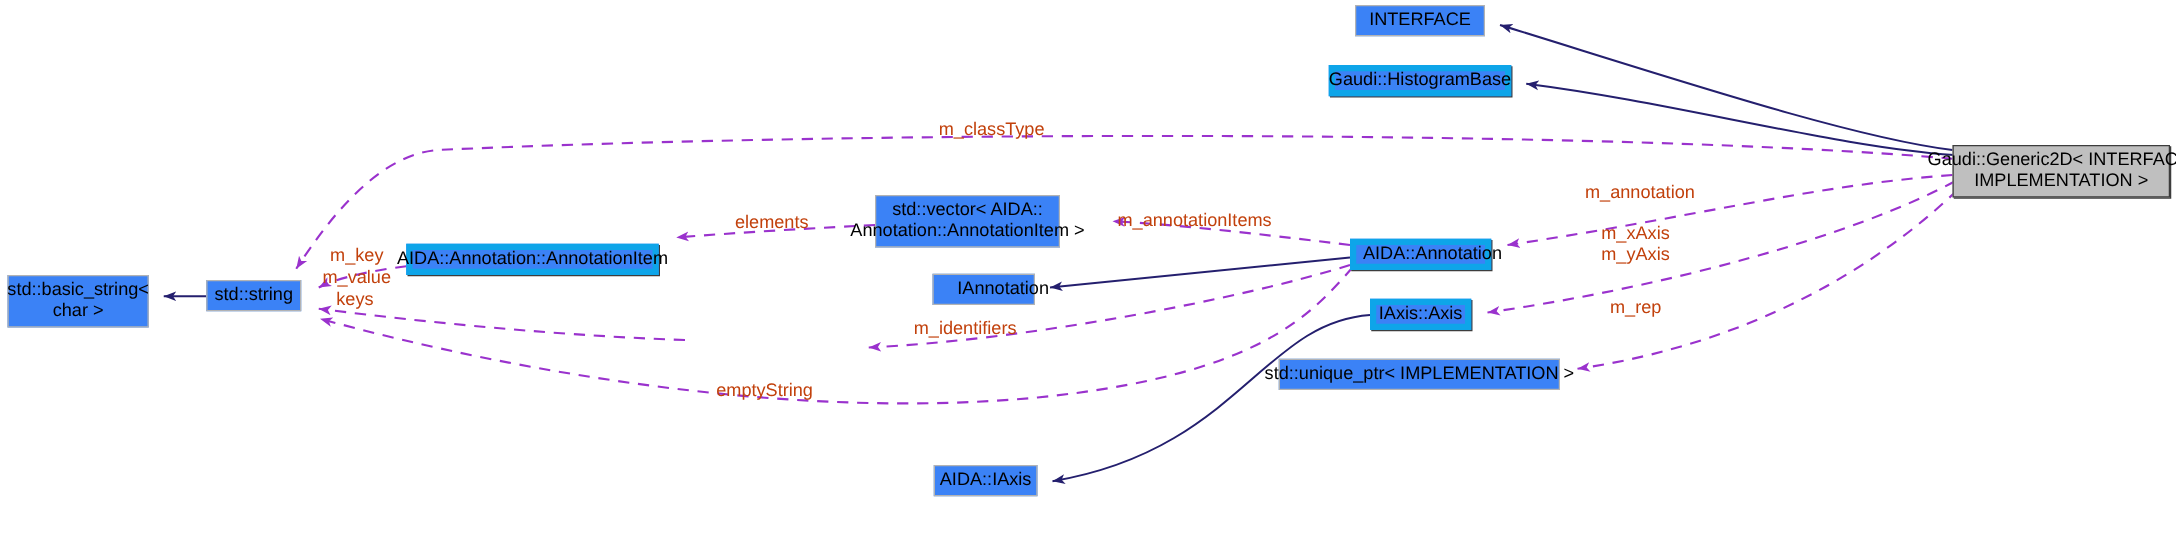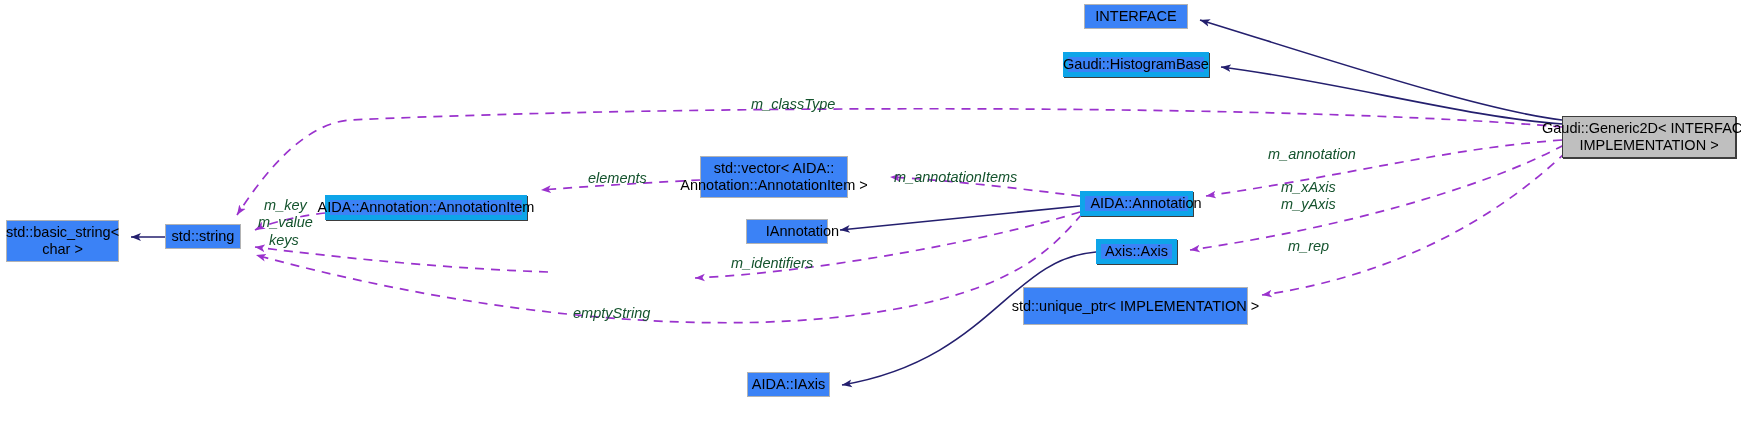--- a/index.html
+++ b/index.html
@@ -46,26 +46,25 @@
   }
   .node.root {
     border: 1px solid #3d3d3d;
     background: #bfbfbf;
     box-shadow: 1px 1px 0 0 #3d3d3d;
   }
   .edge-label {
     position: absolute;
     font-size: 14.5px;
     line-height: 17px;
-    color: #14532d;
+    color: #c2410c;
     white-space: pre;
     text-align: center;
     z-index: 6;
     background: transparent;
-    font-style: italic;
   }
 </style>
 </head>
 <body>
 
 <div id="canvas">
 
   <svg class="edges" viewBox="0 0 1741 447">
     <defs>
       <marker id="arrowInherit" markerWidth="11" markerHeight="9" refX="10" refY="4.5" orient="auto" markerUnits="userSpaceOnUse">
@@ -151,24 +150,24 @@
 
   <div class="node black" style="left:325px; top:195px; width:202px; height:25px;">AIDA::Annotation::AnnotationItem</div>
 
   <div class="node gray" style="left:746px; top:219px; width:82px; height:25px;padding-left:31px;">IAnnotation</div>
 
   <div class="node gray" style="left:6px; top:220px; width:113px; height:42px;">std::basic_string&lt;
 char &gt;</div>
 
   <div class="node gray" style="left:165px; top:224px; width:76px; height:25px;">std::string</div>
 
-  <div class="node black" style="left:1096px; top:239px; width:81px; height:25px;">Axis::Axis</div>
+  <div class="node black" style="left:1096px; top:239px; width:81px; height:25px;">IAxis::Axis</div>
 
 
-  <div class="node gray" style="left:1023px; top:287px; width:225px; height:38px;">std::unique_ptr&lt; IMPLEMENTATION &gt;</div>
+  <div class="node gray" style="left:1023px; top:287px; width:225px; height:25px;">std::unique_ptr&lt; IMPLEMENTATION &gt;</div>
 
   <div class="node gray" style="left:747px; top:372px; width:83px; height:25px;">AIDA::IAxis</div>
 
   <div class="edge-label" style="left:751px; top:96px;">m_classType</div>
 
   <div class="edge-label" style="left:1268px; top:146px;">m_annotation</div>
 
   <div class="edge-label" style="left:588px; top:170px;">elements</div>
 
   <div class="edge-label" style="left:894px; top:169px;">m_annotationItems</div>

